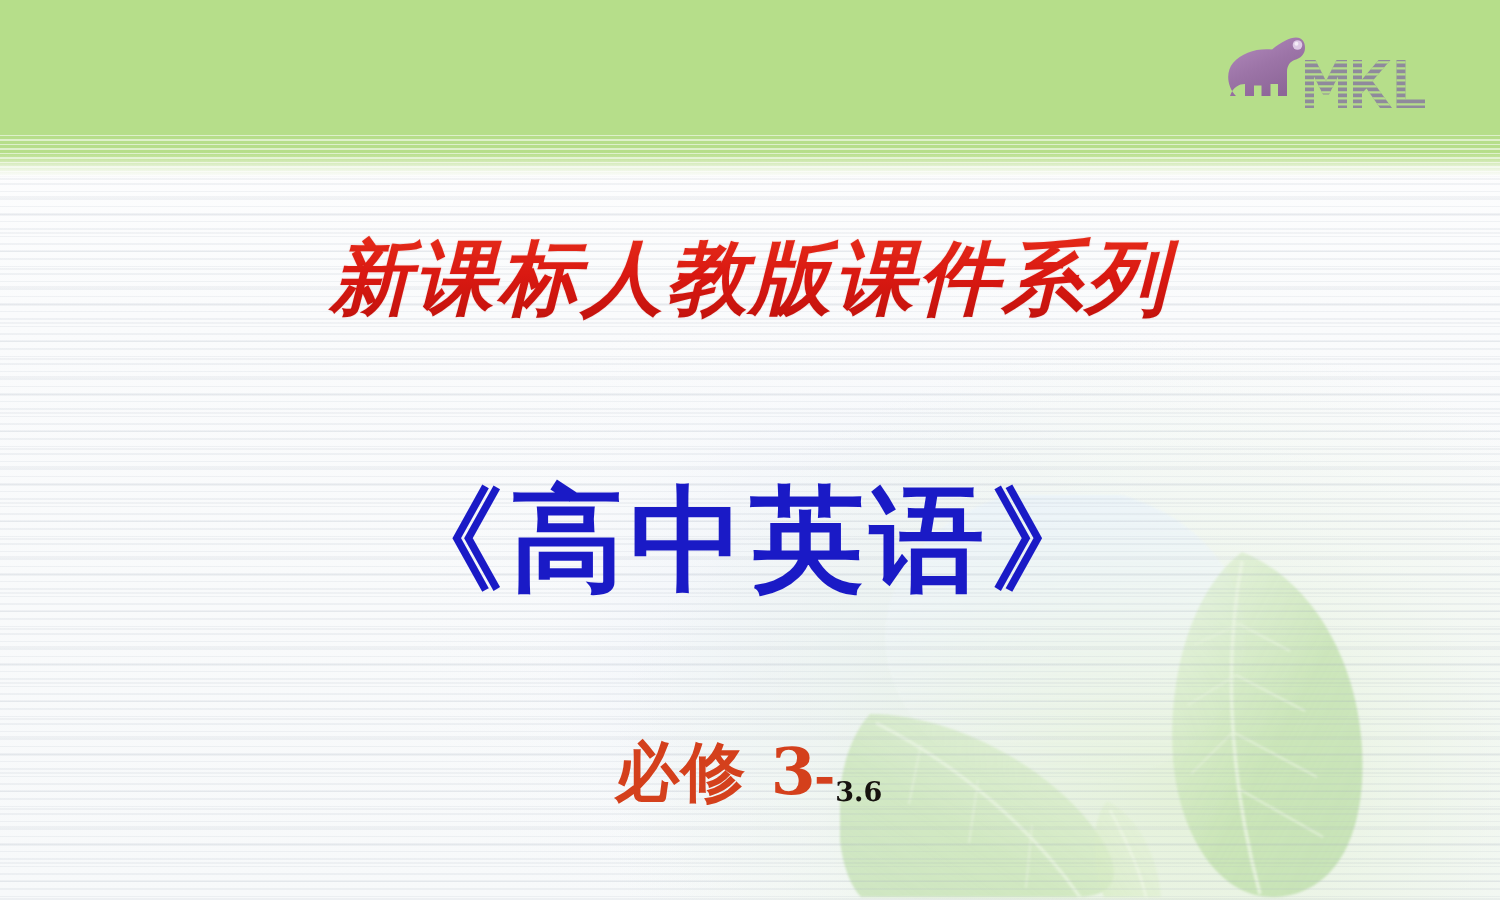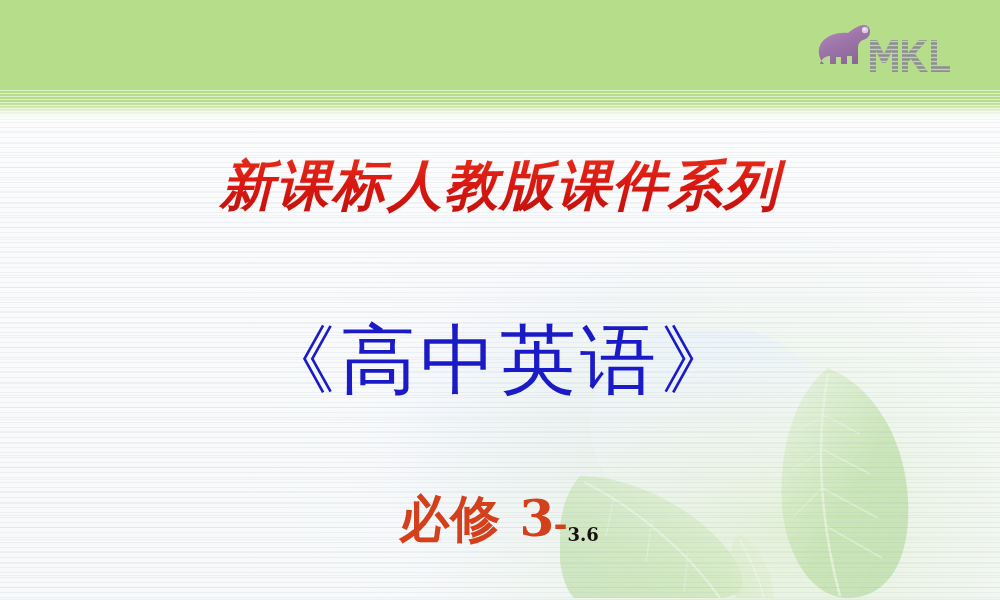--- a/index.html
+++ b/index.html
@@ -130,38 +130,38 @@
   }
 
   .title-blue {
     position: absolute;
     left: 0;
     top: 310px;
     width: 1000px;
     text-align: center;
     font-family: "DejaVu Serif", serif;
     font-size: 76px;
-    font-weight: normal;
+    font-weight: bold;
     letter-spacing: 4px;
     color: #1a1ac6;
     white-space: nowrap;
   }
 
   .subtitle-row {
     position: absolute;
     left: 0;
     top: 494px;
     width: 1000px;
     text-align: center;
     white-space: nowrap;
     line-height: 1;
   }
   .sub-main {
     font-family: "DejaVu Serif", serif;
-    font-size: 50px;
+    font-size: 43px;
     font-weight: bold;
     color: #d4401c;
     letter-spacing: 1px;
   }
   .sub-dash {
     font-family: "DejaVu Serif", serif;
     font-size: 34px;
     font-weight: bold;
     color: #d4401c;
     position: relative;

